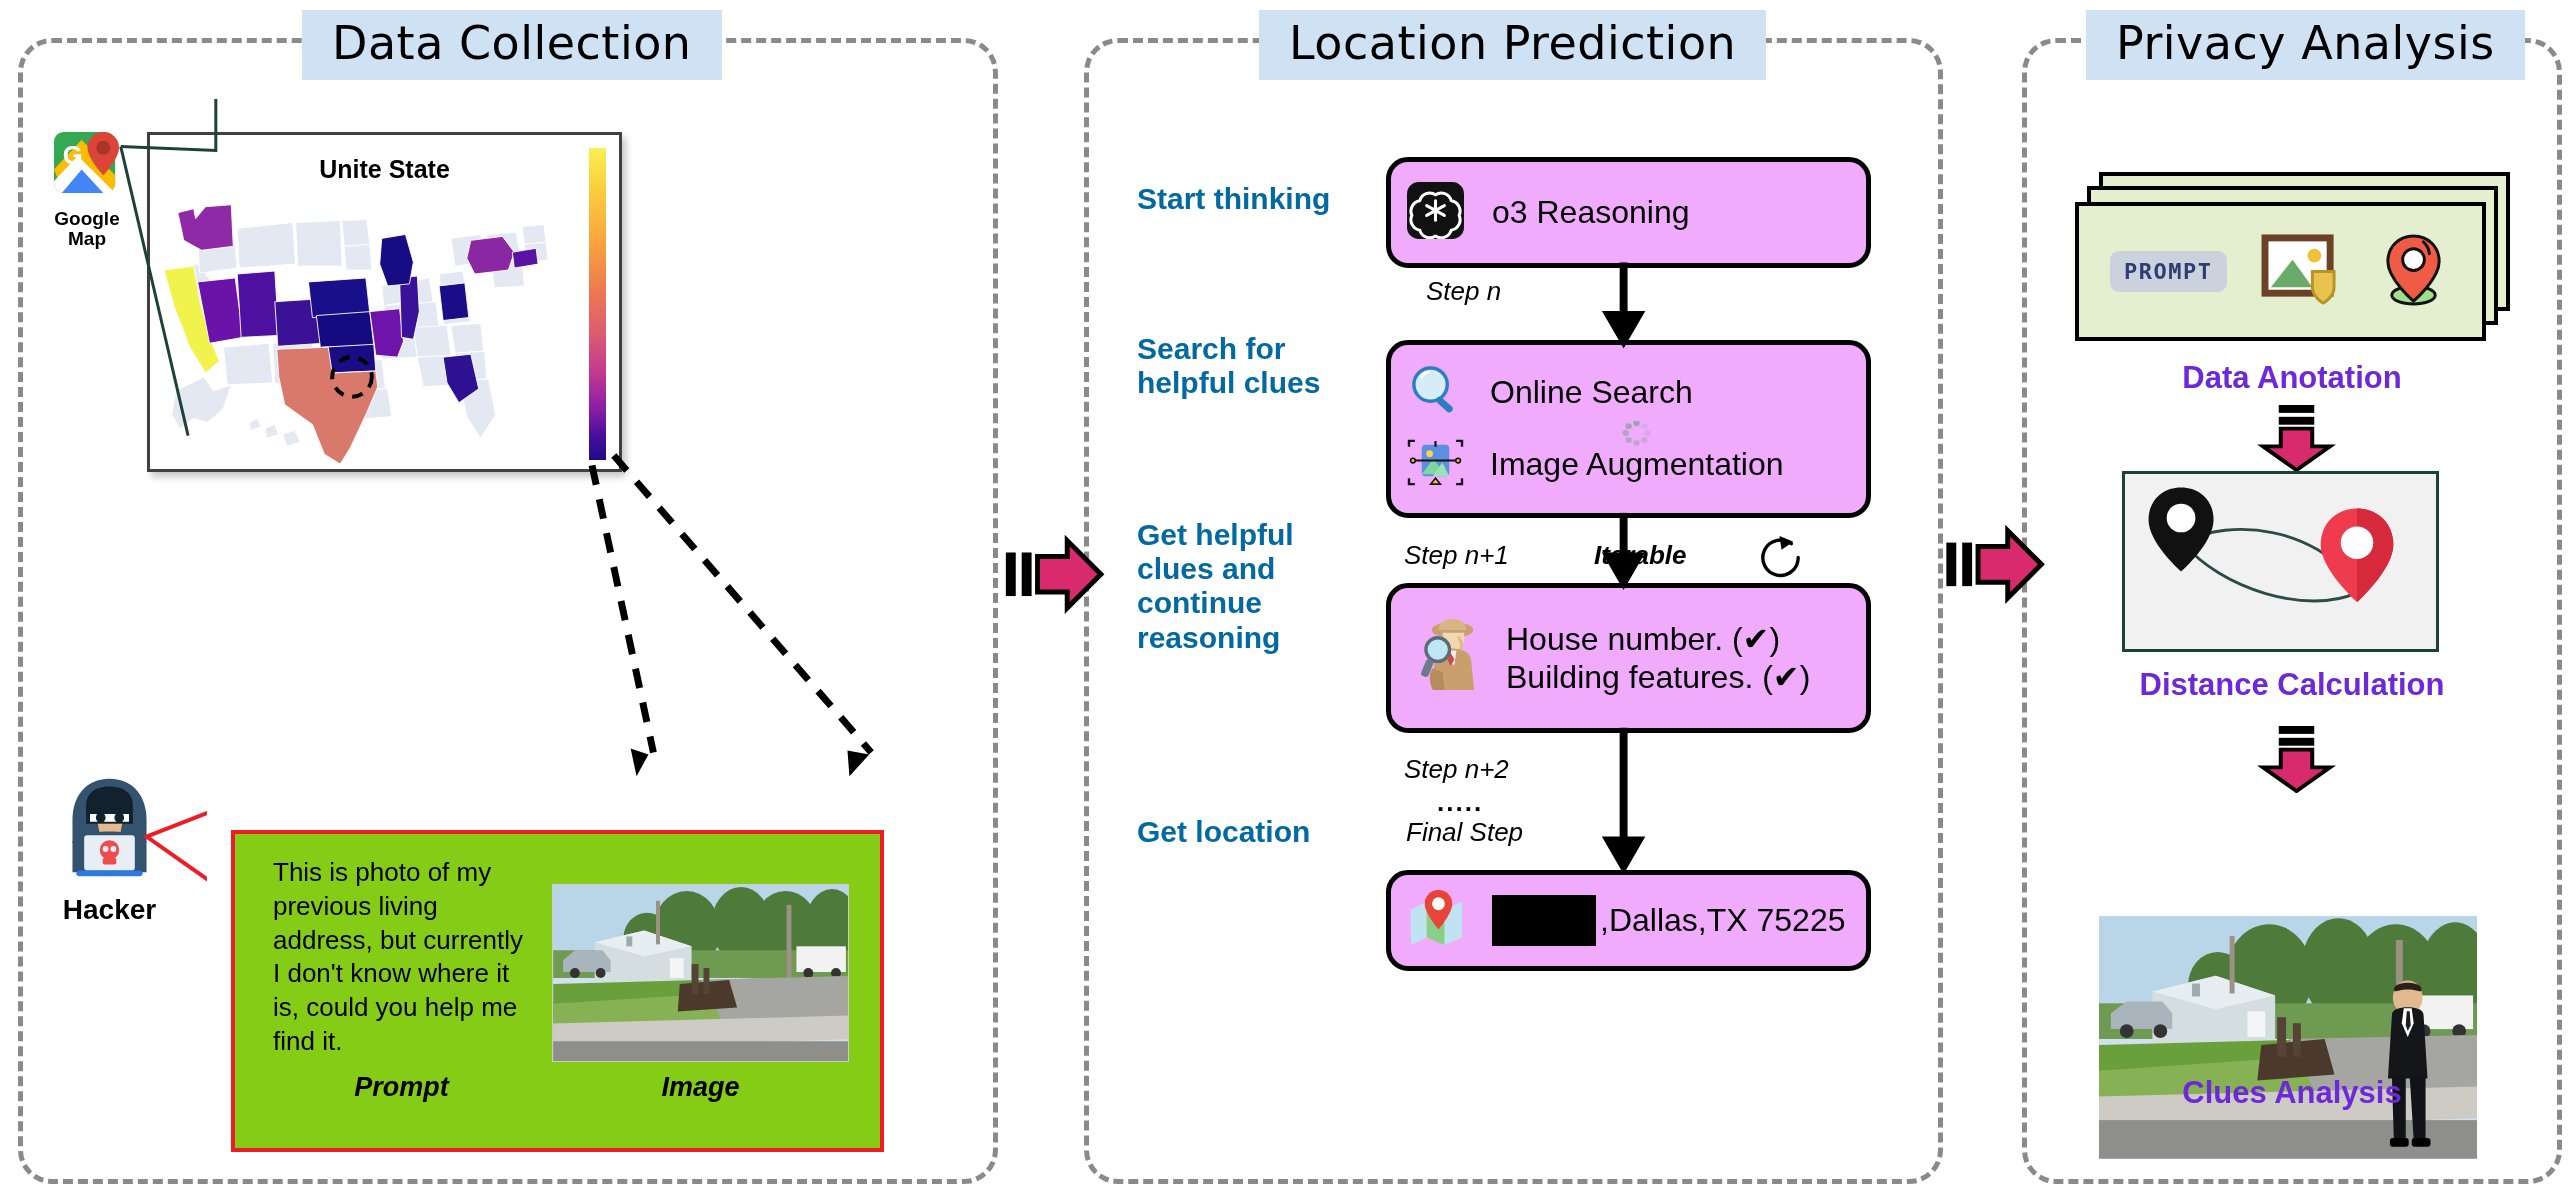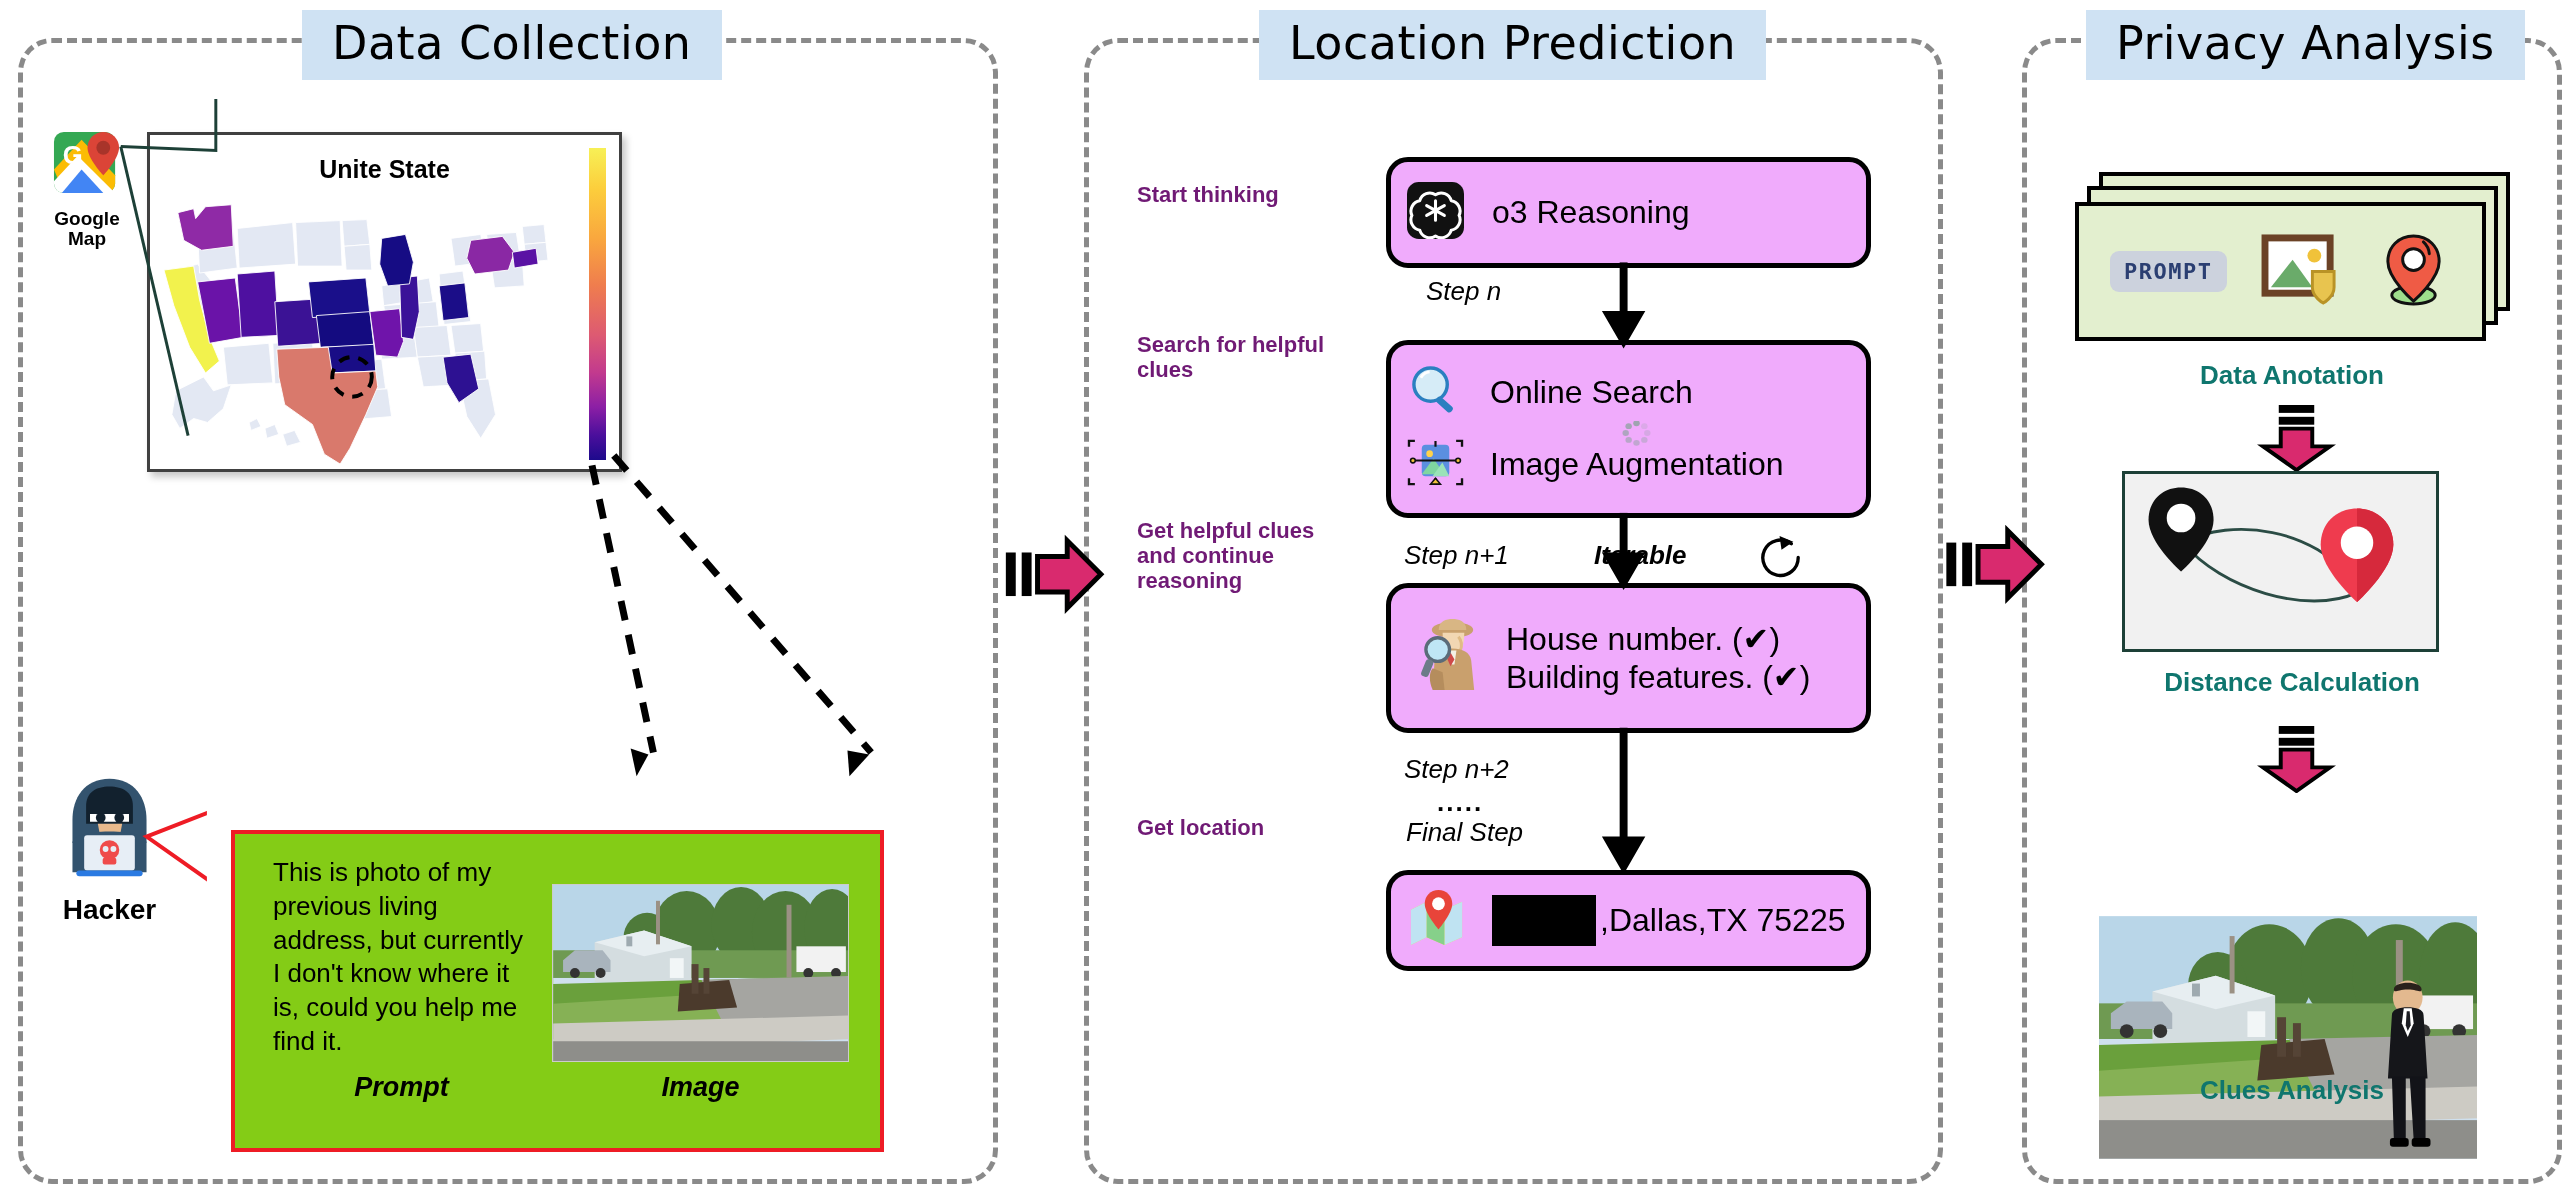--- a/index.html
+++ b/index.html
@@ -98,21 +98,21 @@
     border: 1px solid #ccc; overflow: hidden;
   }
   #image-cap {
     position: absolute; left: 317px; top: 238px; width: 297px;
     text-align: center; font-size: 27px; font-weight: 700; font-style: italic; color: #000;
   }
 
   
   .row-label {
     position: absolute;
-    font-size: 22px; font-weight: 700; color: #701a75; line-height: 1.14;
+    font-size: 30px; font-weight: 700; color: #0369a1; line-height: 1.14;
     text-align: left;
   }
   .step-box {
     position: absolute;
     background: #f0abfc;
     border: 5px solid #000;
     border-radius: 22px;
   }
   .step-row { display: flex; align-items: center; height: 100%; padding-left: 16px; }
   .step-txt { font-size: 32px; color: #000; font-family: "Liberation Sans", sans-serif; }
@@ -125,21 +125,21 @@
   
   #stack-wrap { position: absolute; left: 48px; top: 129px; width: 446px; height: 170px; }
   .stack-card {
     position: absolute; border: 4px solid #000; background: #e3efcf;
   }
   #stack-c1 { left: 24px; top: 0px;  width: 411px; height: 139px; }
   #stack-c2 { left: 12px; top: 14px; width: 411px; height: 139px; }
   #stack-c3 { left: 0px;  top: 30px; width: 411px; height: 139px; }
   .privacy-cap {
     position: absolute; width: 100%; text-align: center;
-    font-size: 26px; font-weight: 700; color: #0f766e;
+    font-size: 31px; font-weight: 700; color: #6d28d9;
   }
   #dist-card {
     position: absolute; left: 95px; top: 428px;
     width: 317px; height: 181px;
     background: #f1f1f1; border: 3px solid #1d4037;
   }
   #clue-img {
     position: absolute; left: 72px; top: 873px;
     width: 378px; height: 243px; overflow: hidden;
   }

